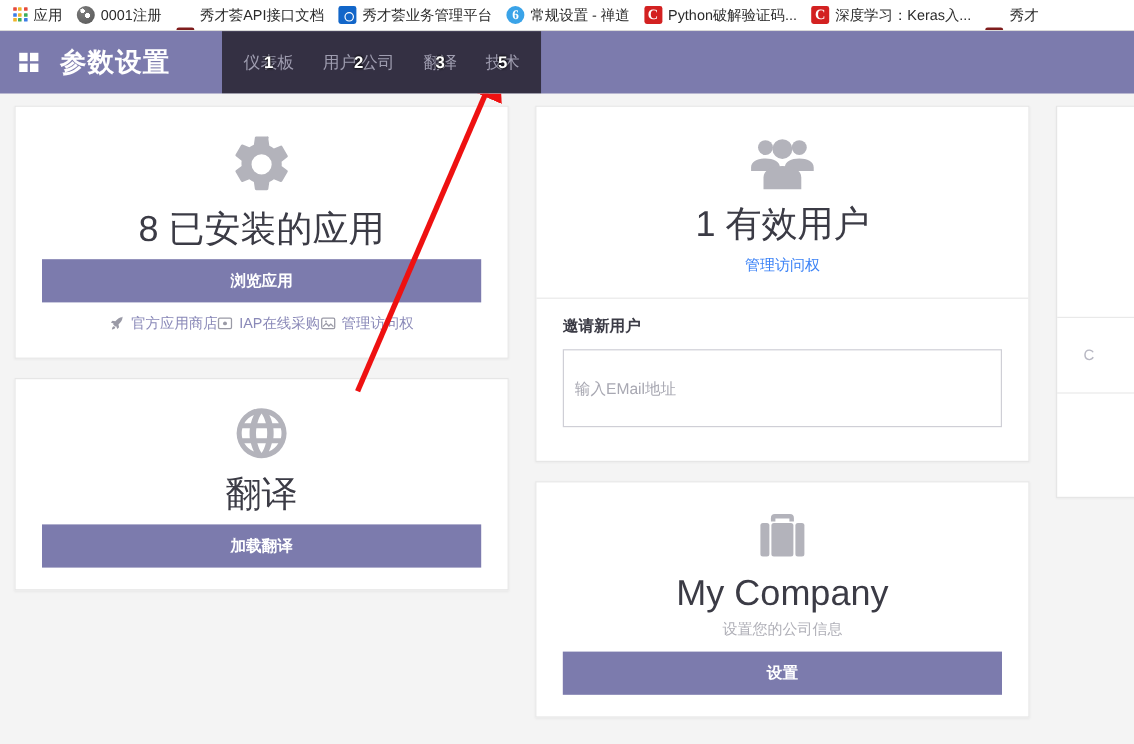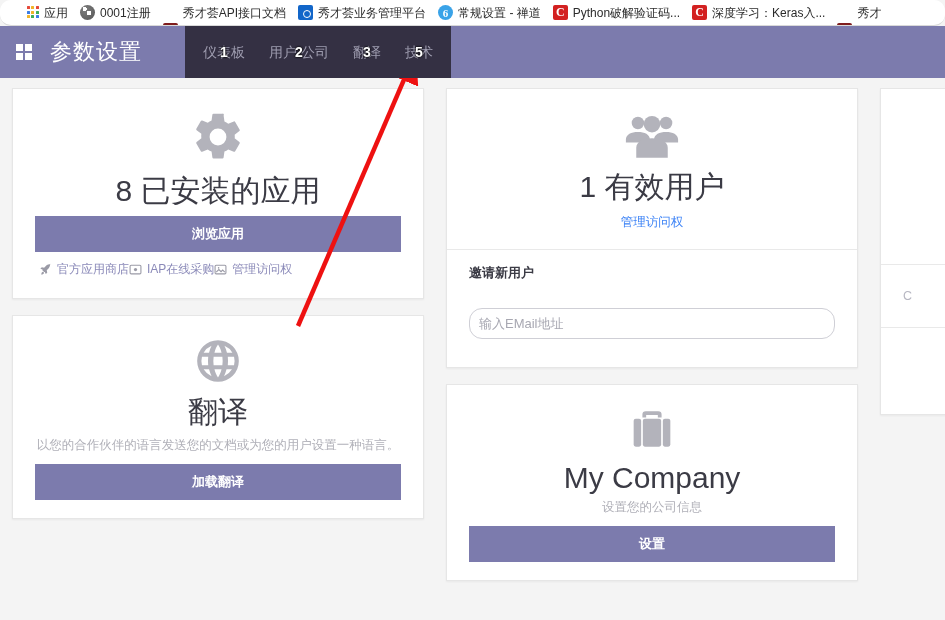--- a/index.html
+++ b/index.html
@@ -10,24 +10,23 @@
     overflow: hidden;
   }
 
   
   .bookmarks {
     height: 26px;
     background: #ffffff;
     border-bottom: 1px solid #d9d9d9;
     display: flex;
     align-items: center;
-    padding-left: 22px;
+    padding-left: 6px;
     white-space: nowrap;
     overflow: hidden;
-    border-radius: 11px;
   }
   .bm {
     display: flex; align-items: center;
     gap: 5px;
     padding: 0 8px 0 4px;
     height: 22px;
     font-size: 12px;
     color: #2b2b2b;
     flex: 0 0 auto;
   }
@@ -92,21 +91,21 @@
   .grid-icon {
     display: grid;
     grid-template-columns: repeat(2, 7px);
     grid-template-rows: repeat(2, 7px);
     gap: 2px;
     cursor: pointer;
   }
   .grid-icon i { display: block; background: #ffffff; }
   .brand-title {
     font-size: 22px;
-    font-weight: normal;
+    font-weight: bold;
     letter-spacing: 1px;
     color: #ffffff;
     white-space: nowrap;
   }
   .navmenu {
     background: #343043;
     display: flex; align-items: center;
     padding: 0 6px;
     flex: 0 0 auto;
   }
@@ -194,45 +193,45 @@
   .btn .akey-b {
     position: absolute; left: 50%; top: 50%;
     transform: translate(-50%,-50%);
     color: #fff; font-weight: bold; font-size: 13px;
     text-shadow: 0 0 2px #000, 0 0 2px #000;
     pointer-events: none;
   }
 
   .applinks {
     display: flex;
-    justify-content: flex-start;
+    justify-content: center;
     padding: 9px 4px 2px 4px;
     font-size: 12px;
   }
   .applink {
     display: flex; align-items: center; gap: 5px;
     color: #8a89b8; text-decoration: none; cursor: pointer;
     white-space: nowrap;
   }
   .applink .mini { color: #9a9aa6; display:flex; align-items:center; }
 
   .divider { height: 1px; background: #e9e9e9; }
 
   .invite-sec { padding: 14px 22px 18px 22px; text-align: left; }
   .invite-label {
     font-size: 13px; font-weight: bold; color: #3b3b45;
-    margin-bottom: 26px;
+    margin-bottom: 10px;
   }
   .invite-input {
     width: 100%;
-    padding: 7px 9px;
+    padding: 24px 9px;
     font-size: 13px;
     font-family: inherit;
     border: 1px solid #cfcfd6;
-    border-radius: 13px;
+    border-radius: 0;
     color: #3b3b45;
     background: #fff;
     margin-bottom: 10px;
   }
   .invite-input::placeholder { color: #a8a8b2; }
 
   
   .social-card { background:#fff; border:1px solid #e6e6e6; box-shadow:0 1px 2px rgba(0,0,0,0.05); }
   .social-top { height: 175px; display:flex; align-items:flex-end; justify-content:center; padding-bottom: 8px; }
   .social-mid { height: 62px; display:flex; align-items:center; justify-content:flex-start; padding-left: 22px; }
@@ -381,21 +380,20 @@
       </div>
 
       <div class="card">
         <div class="card-body">
           <div class="big-icon">
             <svg width="50" height="50" viewBox="0 0 24 24" fill="#b3b3bb">
               <path d="M12 2a10 10 0 1 0 0 20 10 10 0 0 0 0-20zm6.9 6h-2.6a15.6 15.6 0 0 0-1.2-3.3A8.05 8.05 0 0 1 18.9 8zM12 4.1c.7 1 1.3 2.3 1.7 3.9h-3.4c.4-1.6 1-2.9 1.7-3.9zM4.3 14a7.9 7.9 0 0 1 0-4h3a17 17 0 0 0 0 4h-3zm.8 2h2.6c.3 1.2.7 2.3 1.2 3.3A8.05 8.05 0 0 1 5.1 16zm2.6-8H5.1a8.05 8.05 0 0 1 3.8-3.3A15.6 15.6 0 0 0 7.7 8zM12 19.9c-.7-1-1.3-2.3-1.7-3.9h3.4c-.4 1.6-1 2.9-1.7 3.9zm2.1-5.9H9.9a15.3 15.3 0 0 1 0-4h4.2a15.3 15.3 0 0 1 0 4zm.8 5.3c.5-1 .9-2.1 1.2-3.3h2.6a8.05 8.05 0 0 1-3.8 3.3zm1.8-5.3a17 17 0 0 0 0-4h3a7.9 7.9 0 0 1 0 4h-3z"></path>
             </svg>
           </div>
           <div class="card-title">翻译</div>
-          <div class="card-sub">以您的合作伙伴的语言发送您的文档或为您的用户设置一种语言。</div>
           <button class="btn btn-purple">加载翻译</button>
         </div>
       </div>
 
     </div>
 
     <div class="col">
 
       <div class="card">
         <div class="card-body">

